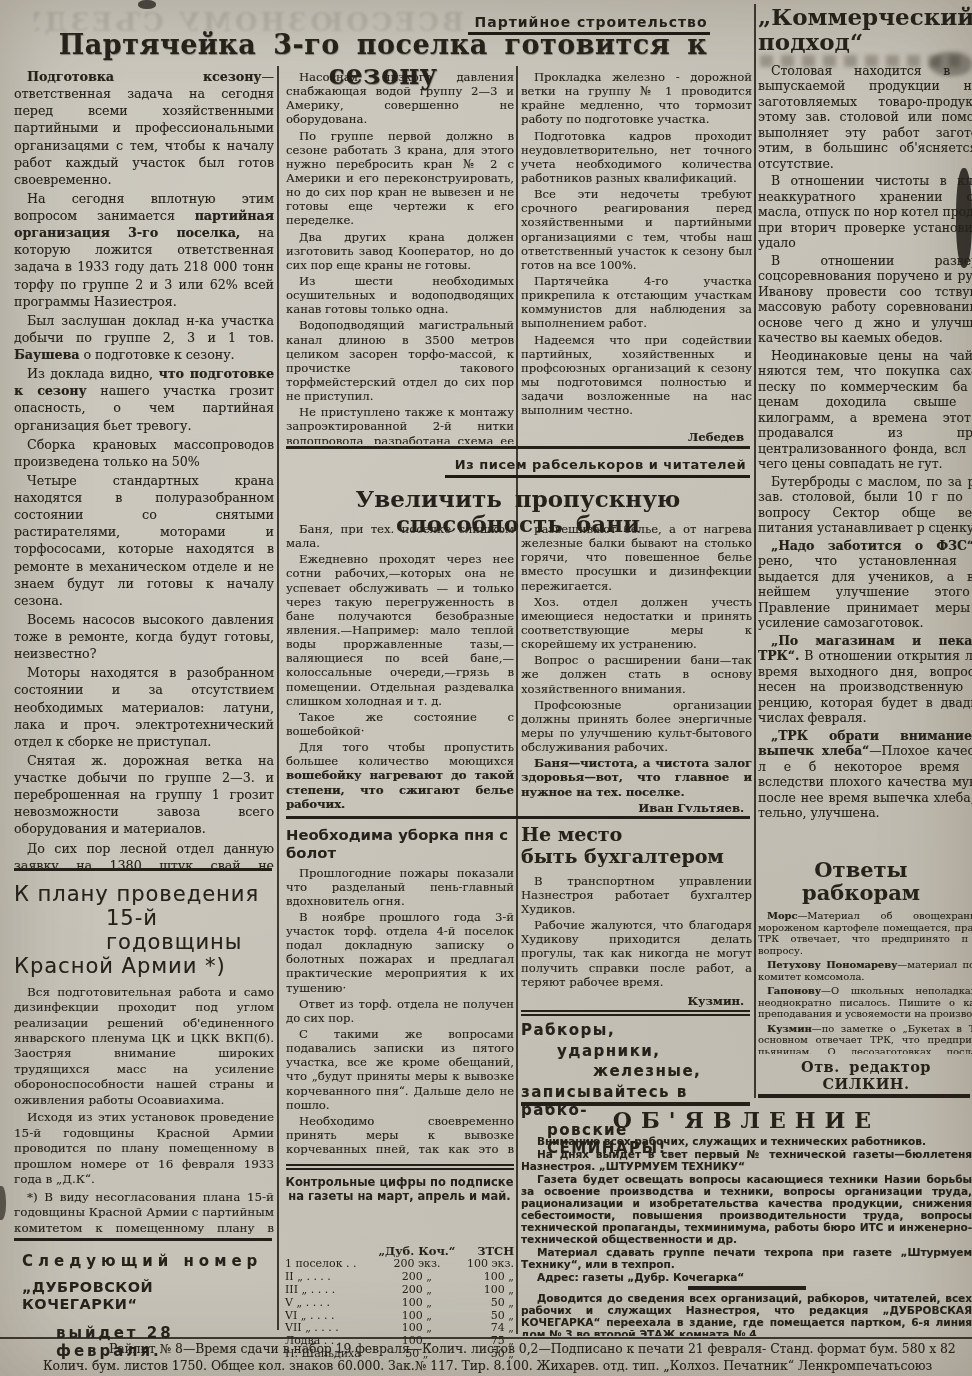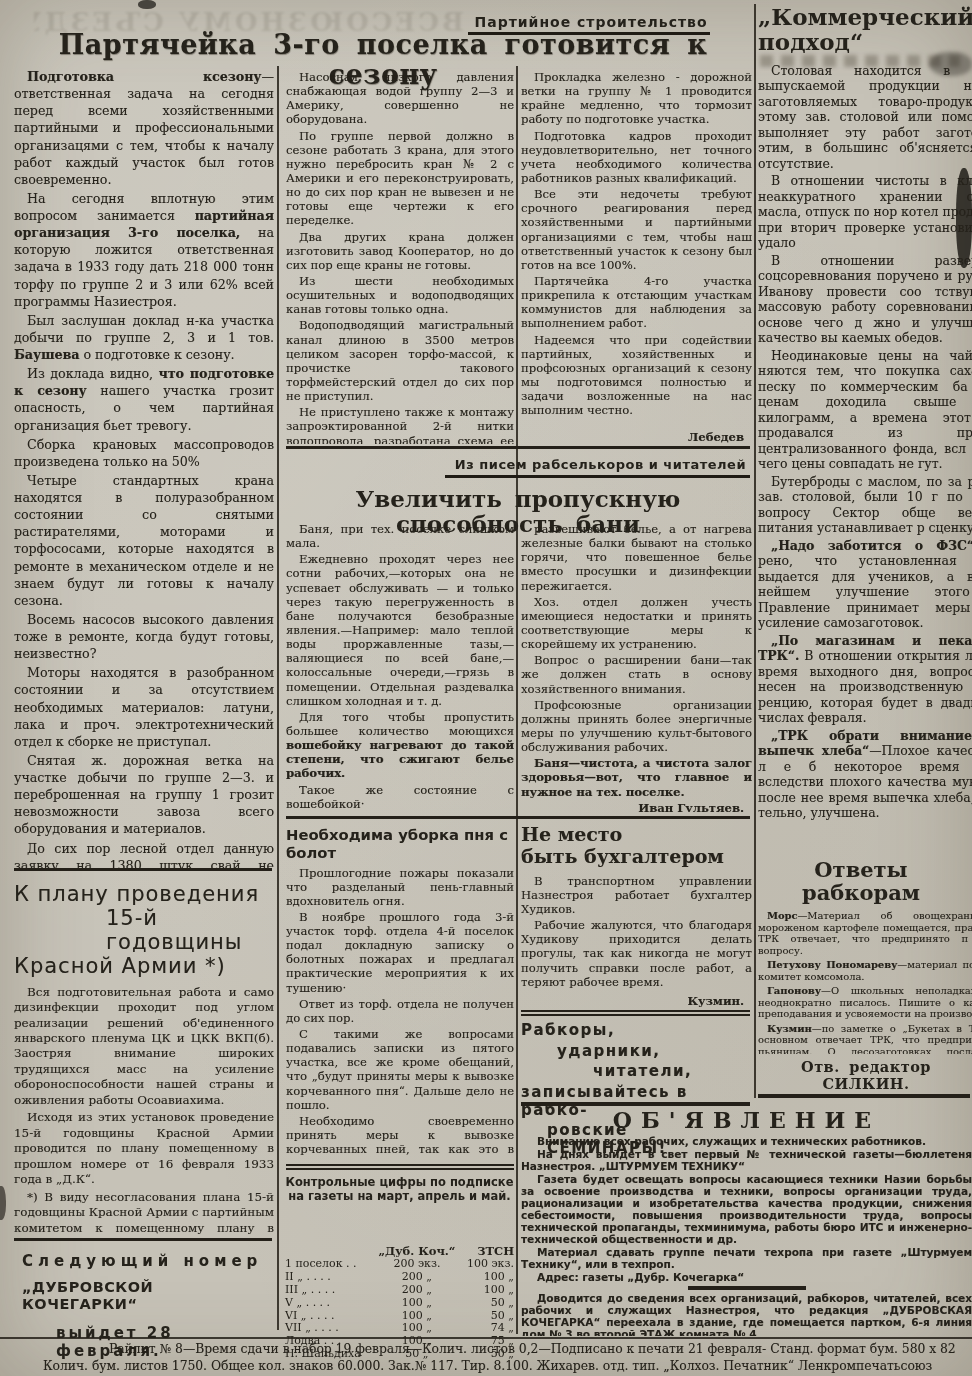--- a/index.html
+++ b/index.html
@@ -145,22 +145,22 @@
     <div class="next3">выйдет 28 февраля.</div>
   </div>
 
   <div class="abs banner">
     <span>Из писем рабселькоров и читателей</span>
   </div>
   <h2 class="abs bath-title">Увеличить пропускную способность бани</h2>
   <div class="abs colflow just c2" style="left:286px;top:522px;width:228px;height:292px;">
       <p>Баня, при тех. поселке слишком мала.</p>
       <p>Ежедневно проходят через нее сотни рабочих,—которых она не успевает обслуживать — и только через такую перегруженность в бане получаются безобразные явления.—Например: мало теплой воды проржавленные тазы,—валяющиеся по всей бане,—колоссальные очереди,—грязь в помещении. Отдельная раздевалка слишком холодная и т. д.</p>
+      <p>Такое же состояние с вошебойкой·</p>
       <p>Для того чтобы пропустить большее количество моющихся <b>вошебойку нагревают до такой степени, что сжигают белье рабочих.</b></p>
-      <p>Такое же состояние с вошебойкой·</p>
       <p>Никто не догадается изолировать железные перекладины, на которые</p>
     </div>
   <div class="abs colflow just c2" style="left:521px;top:522px;width:231px;height:290px;">
     <div class="just">
         <p>развешивают белье, а от нагрева железные балки бывают на столько горячи, что повешенное белье вместо просушки и дизинфекции пережигается.</p>
         <p>Хоз. отдел должен учесть имеющиеся недостатки и принять соответствующие меры к скорейшему их устранению.</p>
         <p>Вопрос о расширении бани—так же должен стать в основу хозяйственного внимания.</p>
         <p>Профсоюзные организации должны принять более энергичные меры по улучшению культ-бытового обслуживания рабочих.</p>
         <p><b>Баня—чистота, а чистота залог здоровья—вот, что главное и нужное на тех. поселке.</b></p>
       </div>
@@ -255,21 +255,21 @@
         <p>В транспортном управлении Назнестроя работает бухгалтер Худиков.</p>
         <p>Рабочие жалуются, что благодаря Худикову приходится делать прогулы, так как никогда не могут получить справки после работ, а теряют рабочее время.</p>
       </div>
     <div class="sig c2">Кузмин.</div>
   </div>
   <div class="abs rule-double" style="left:521px;top:1010px;width:229px;"></div>
 
   <div class="abs rabkor" style="left:521px;top:1022px;width:231px;">
       <p>Рабкоры,</p>
       <p>ударники,</p>
-      <p>читатели,</p>
+      <p>железные,</p>
       <p>записывайтесь в рабко-</p>
       <p>ровские СЕМИНАРЫ!</p>
     </div>
   <div class="abs rule" style="left:521px;top:1102px;width:229px;height:4px;"></div>
 
   <div class="abs annc" style="left:521px;top:1108px;width:451px;height:228px;overflow:hidden;">
     <div class="annc-title">ОБ'ЯВЛЕНИЕ</div>
     <div>
         <p>Вниманию всех рабочих, служащих и технических работников.</p>
         <p>На днях выйдет в свет первый № технической газеты—бюллетеня Назнестроя. „ШТУРМУЕМ ТЕХНИКУ“</p>

